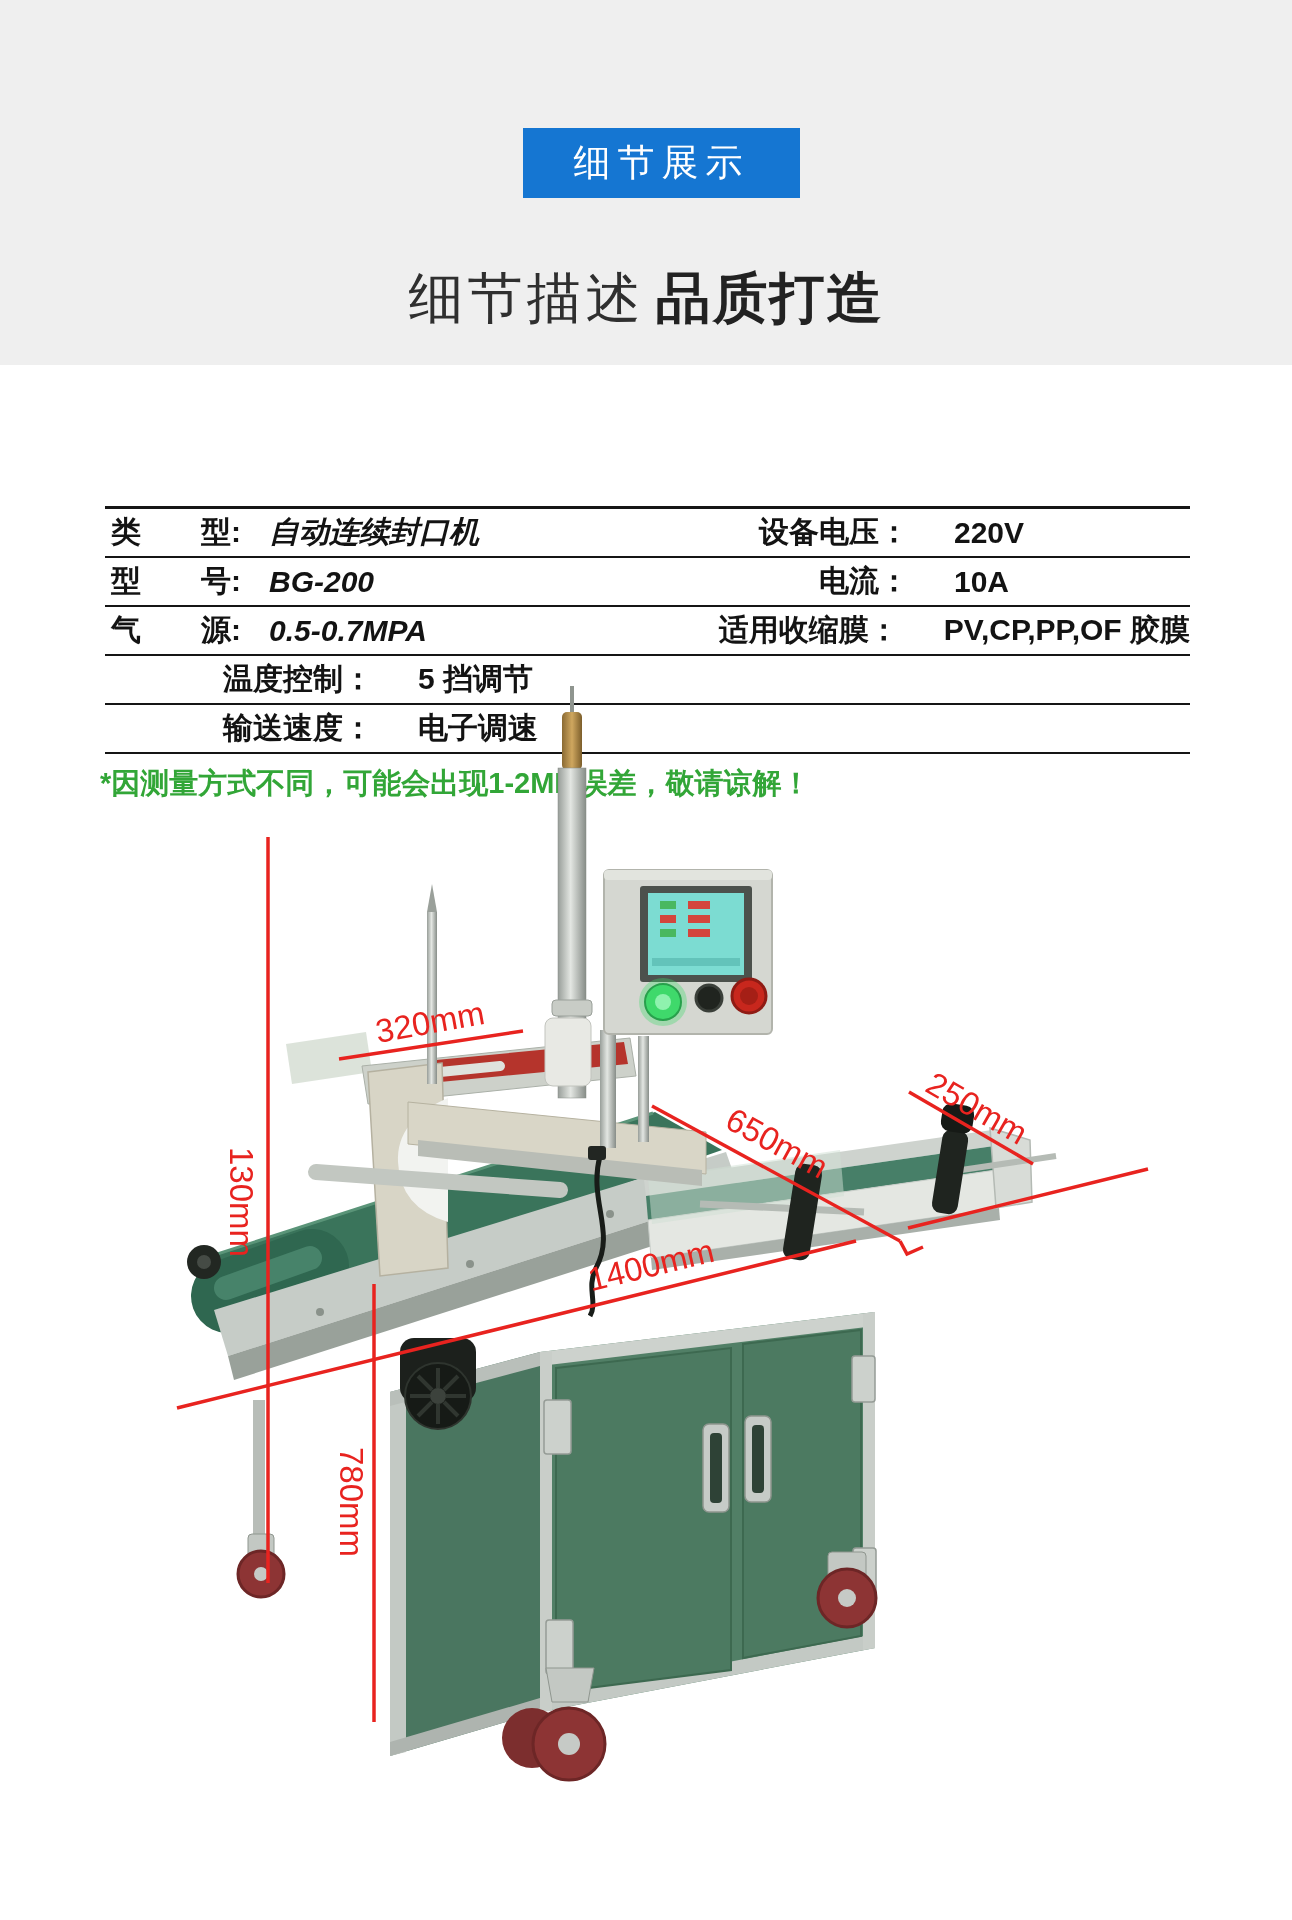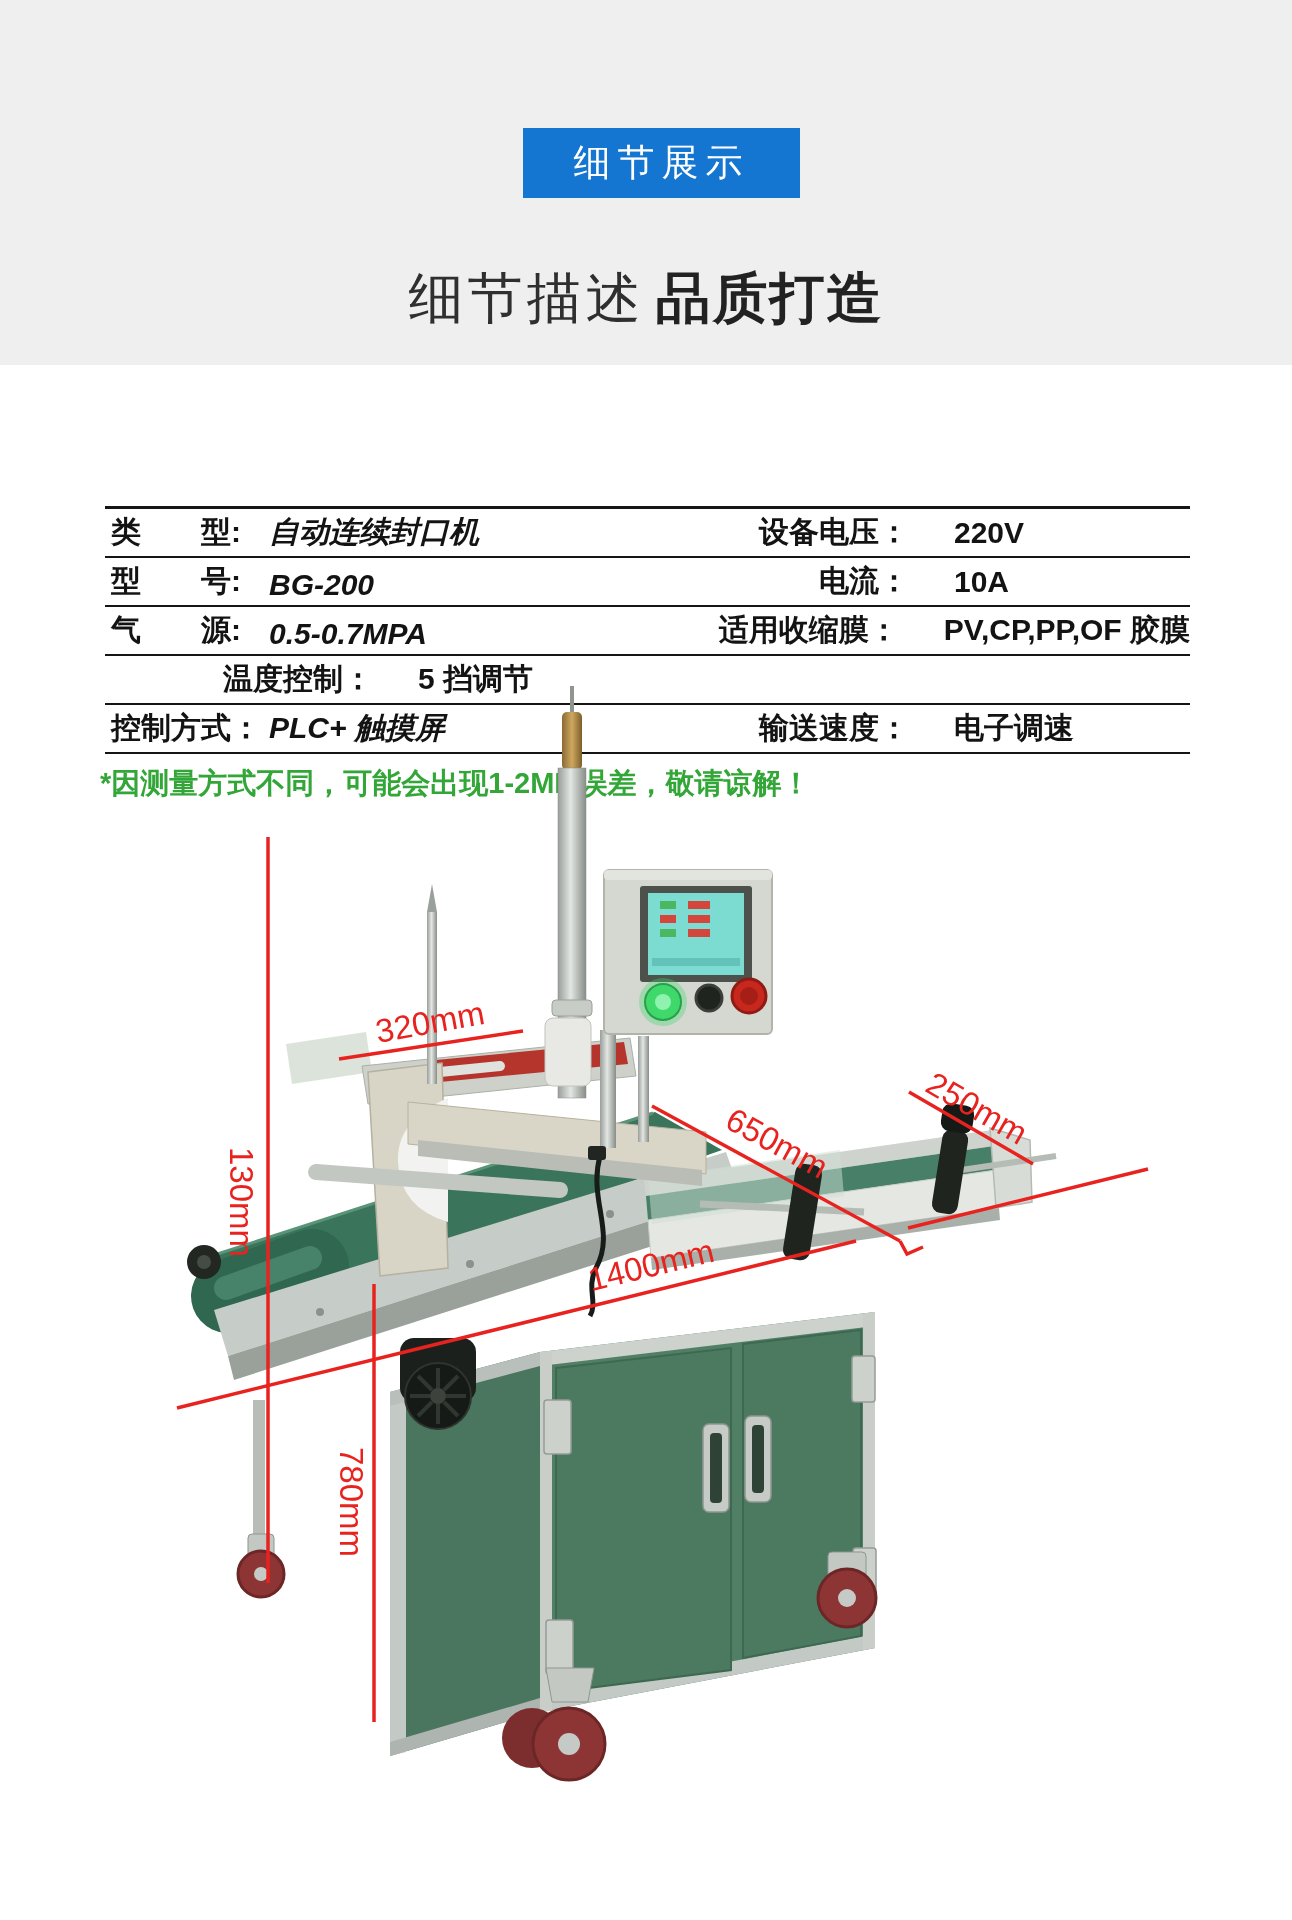--- a/index.html
+++ b/index.html
@@ -11,21 +11,21 @@
       background:#1576d2;color:#ffffff;font-size:37px;letter-spacing:7px;
       display:flex;align-items:center;justify-content:center;font-weight:400;}
   .hero-title{position:absolute;left:0;top:262px;width:1292px;text-align:center;
       font-size:55px;color:#2f2f2f;white-space:nowrap;}
   .hero-title .t-light{font-weight:400;letter-spacing:4px;}
   .hero-title .t-bold{font-weight:700;letter-spacing:2px;margin-left:11px;color:#222;}
   
   .spec-table{position:absolute;left:105px;top:506px;width:1085px;
       border-top:3px solid #151515;color:#131313;font-size:30px;font-weight:600;}
   .spec-row{display:flex;align-items:center;height:47px;border-bottom:2.5px solid #151515;}
-  .cell-l{width:536px;display:flex;align-items:flex-end;padding-left:6px;box-sizing:border-box;}
+  .cell-l{width:536px;display:flex;align-items:center;padding-left:6px;box-sizing:border-box;}
   .cell-l .lbl{min-width:152px;white-space:pre;}
   .cell-l .val{margin-left:6px;white-space:pre;font-style:italic;}
   .cell-r{flex:1;display:flex;align-items:center;}
   .cell-r .lbl{width:268px;text-align:right;white-space:pre;}
   .cell-r .val{margin-left:45px;white-space:pre;}
   
   .note{position:absolute;left:100px;top:764px;font-size:29px;font-weight:600;
       color:#32a637;white-space:pre;}
   
   .figure-svg{position:absolute;left:0;top:660px;width:1292px;height:1260px;}
@@ -74,24 +74,20 @@
           <span class="val">PV,CP,PP,OF 胶膜</span>
         </div>
     </div>
     <div class="spec-row">
       <div class="cell-r">
           <span class="lbl">温度控制：</span>
           <span class="val">5 挡调节</span>
         </div>
     </div>
     <div class="spec-row">
-      <div class="cell-l">
-          <span class="lbl">控制方式：</span>
-          <span class="val">PLC+ 触摸屏</span>
-        </div>
       <div class="cell-r">
           <span class="lbl">输送速度：</span>
           <span class="val">电子调速</span>
         </div>
     </div>
   </div>
 
   <div class="note">*因测量方式不同，可能会出现1-2MM误差，敬请谅解！</div>
 
   <svg class="figure-svg" viewBox="0 660 1292 1260">

